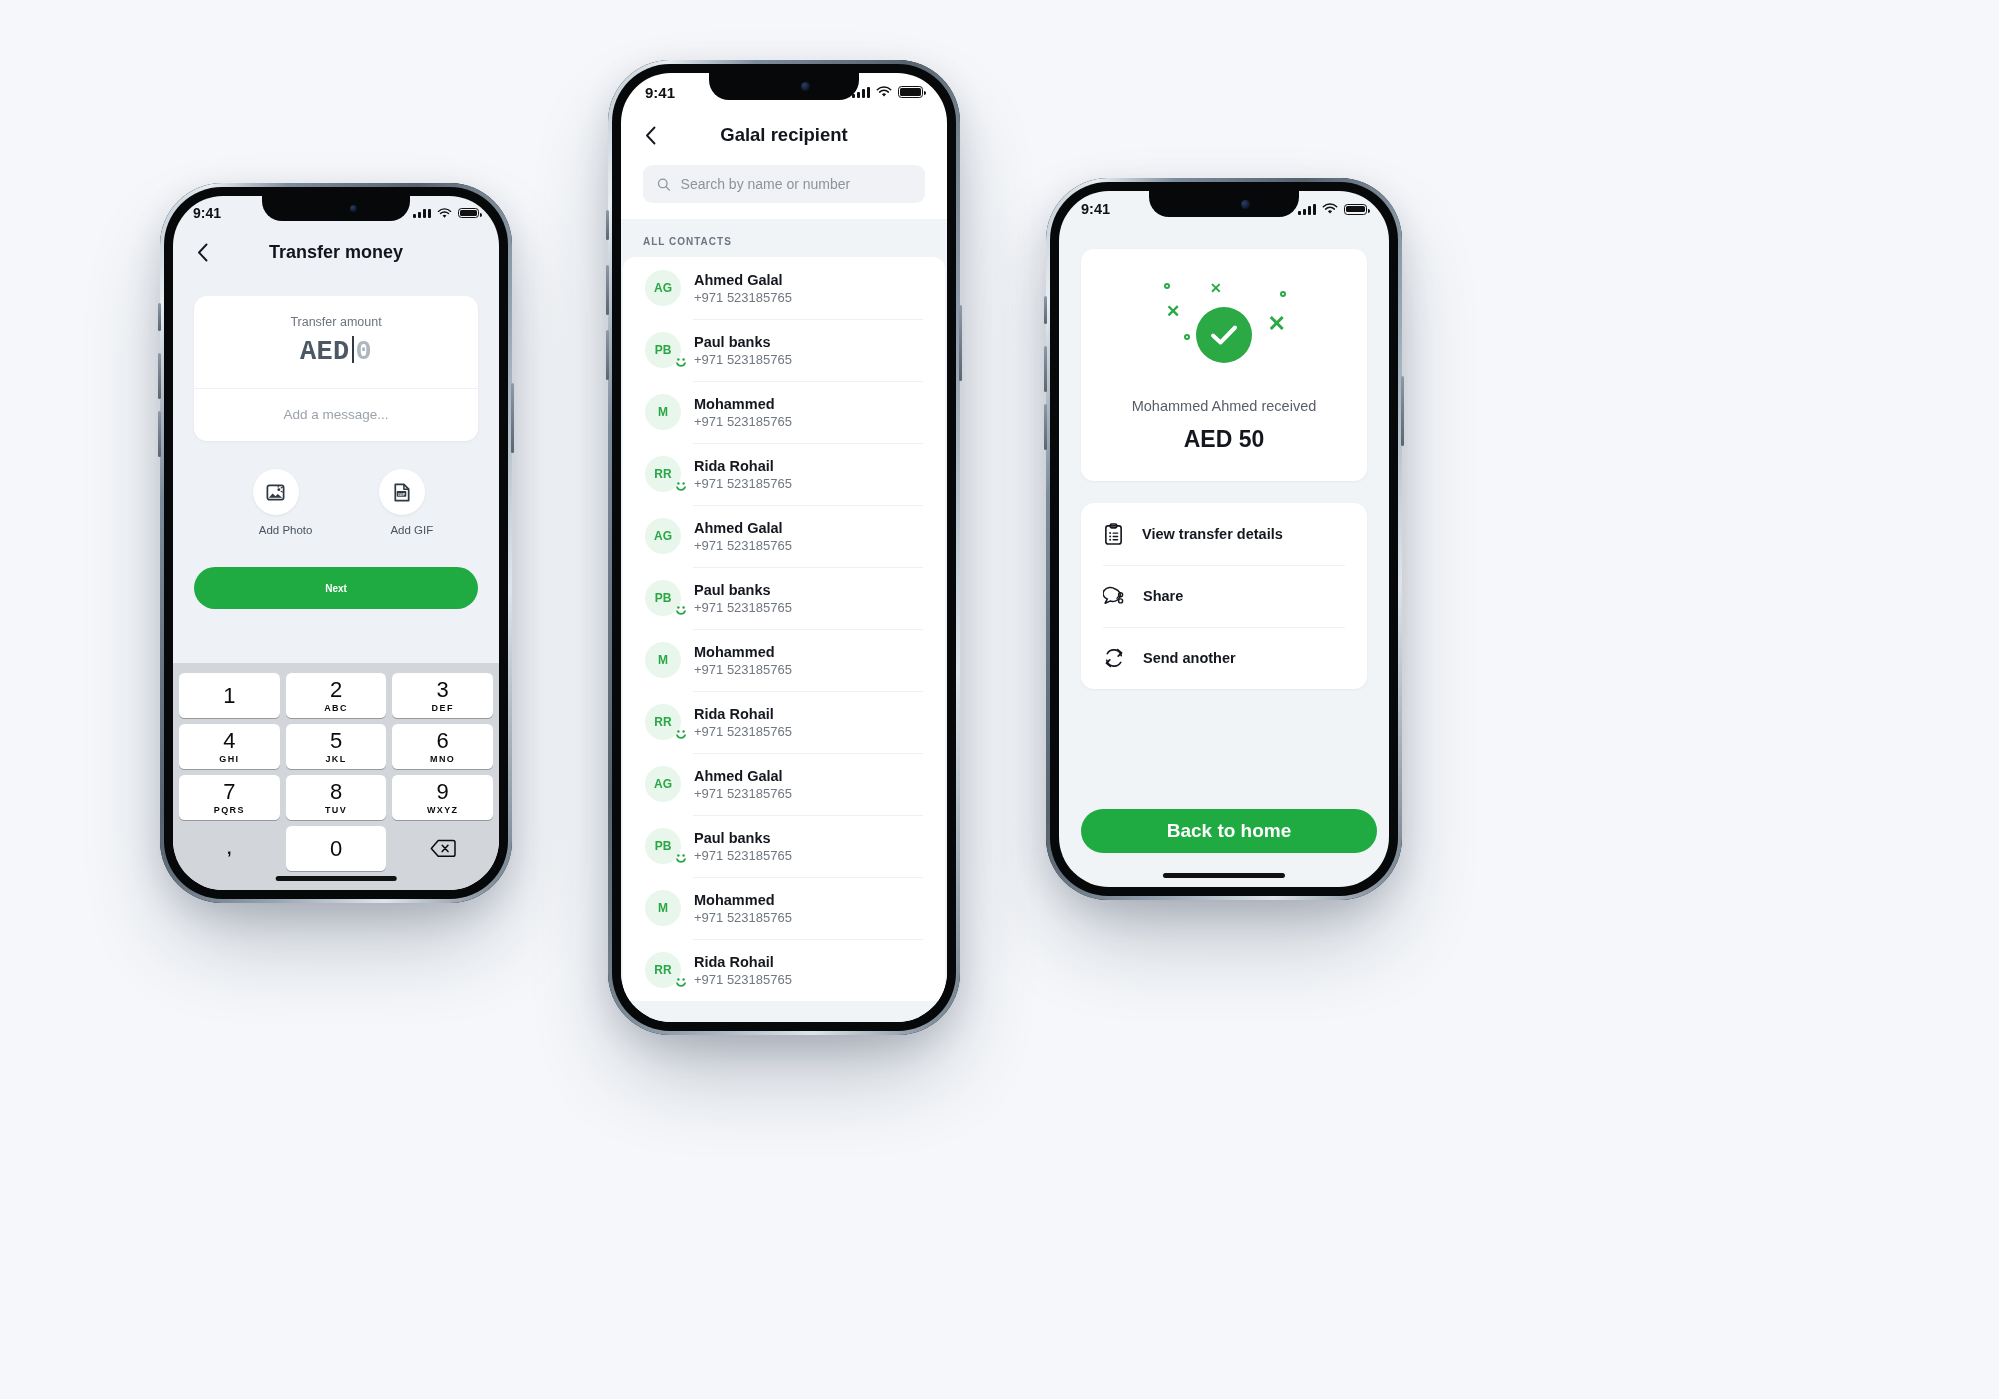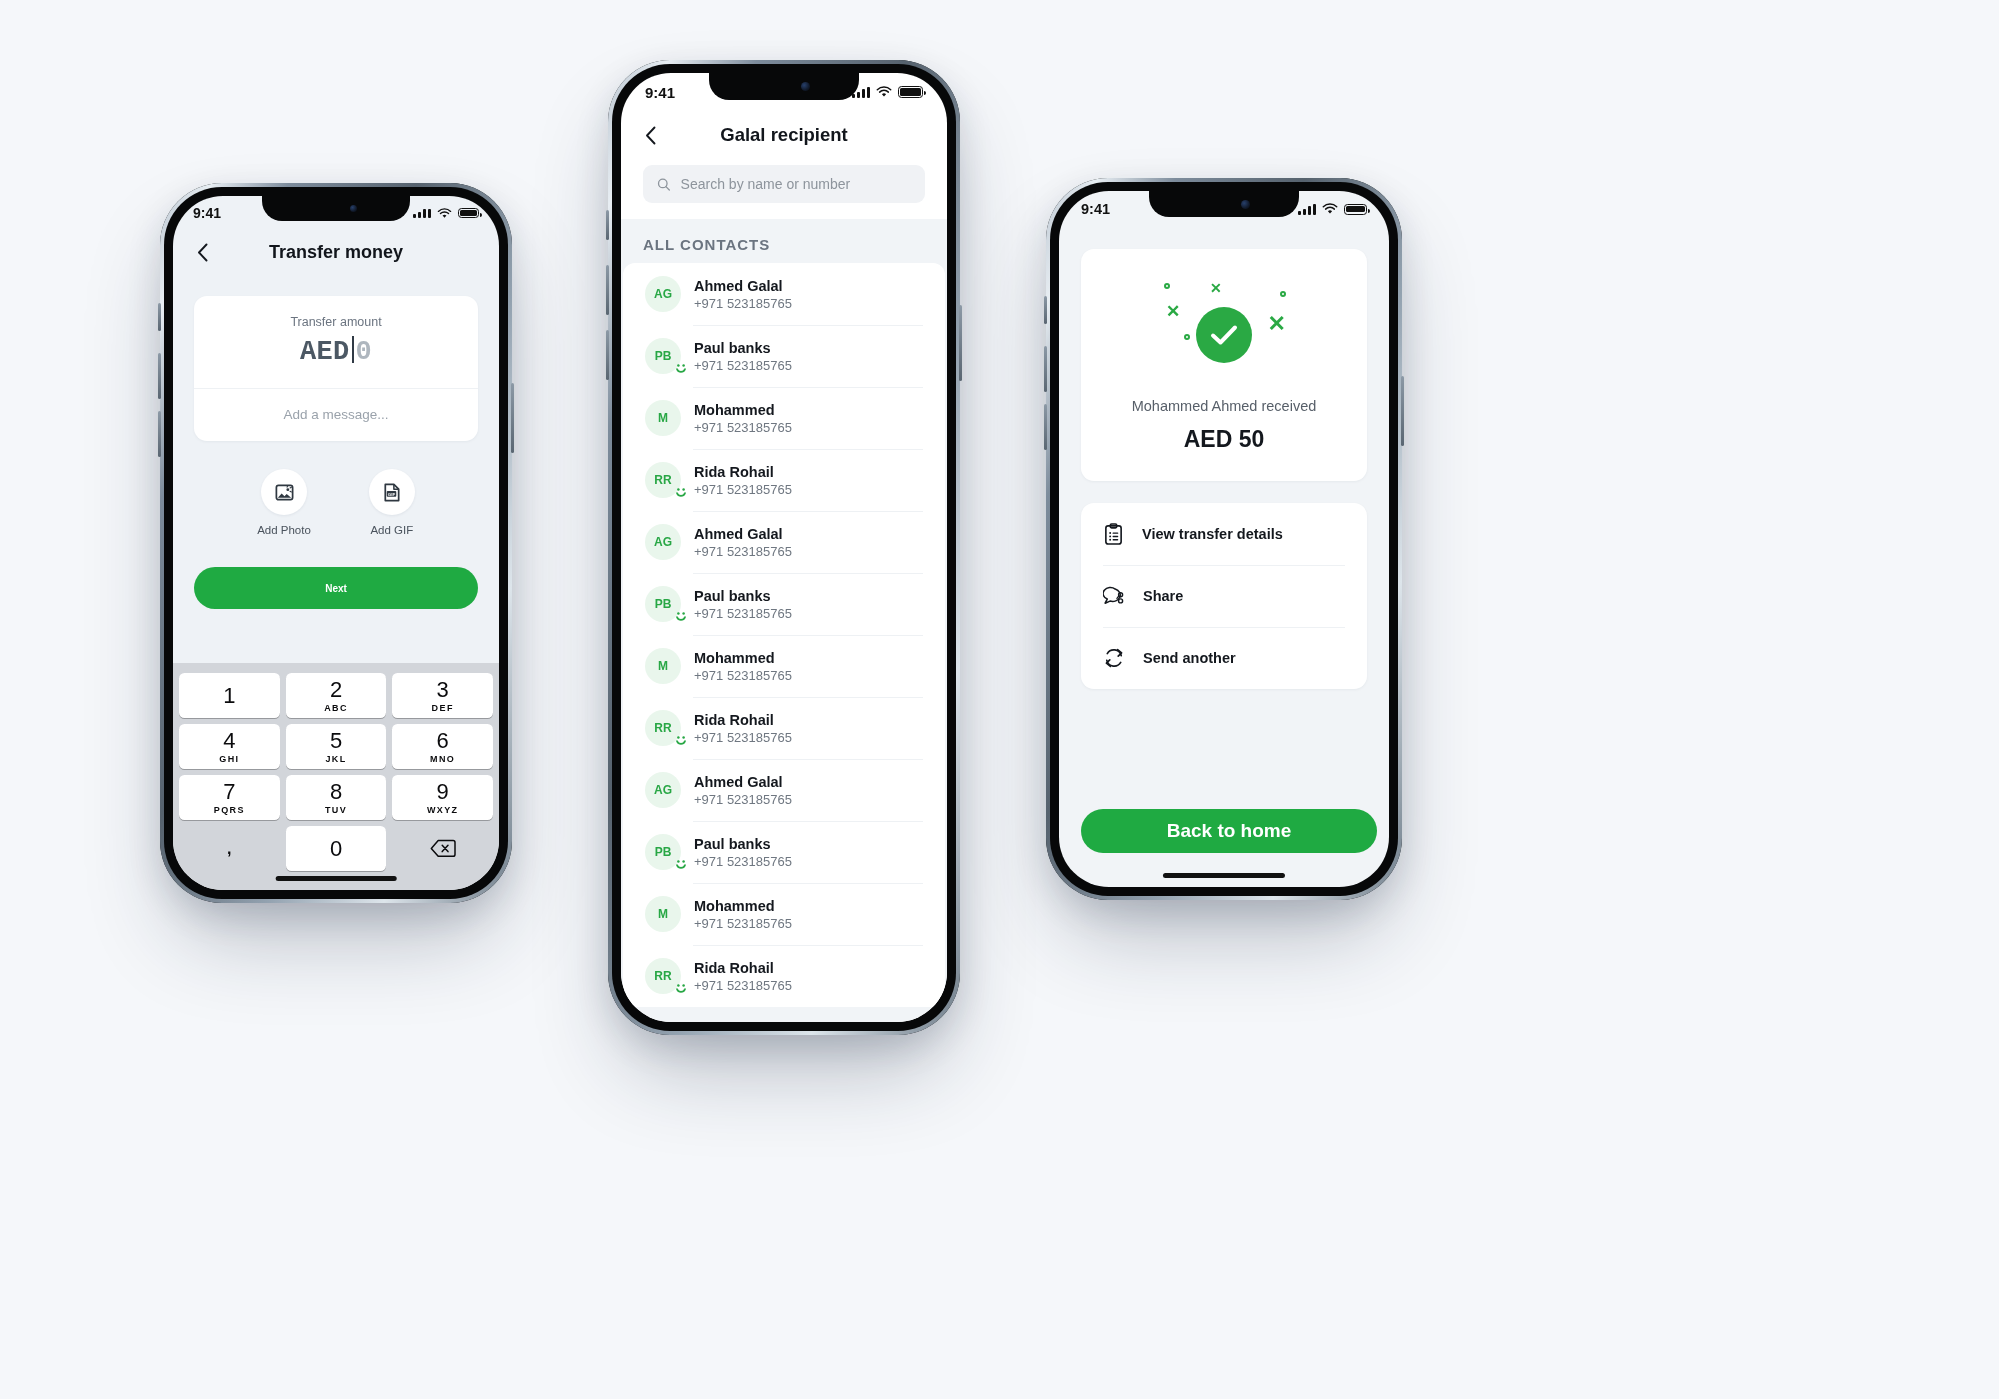--- a/index.html
+++ b/index.html
@@ -101,21 +101,21 @@
   .amount-value .zero { color: #aeb6be; }
   .msg-row { padding: 18px 0 19px; text-align: center; font-size: 13.5px; color: #9aa2ab; }
 
   .attach-row { display: flex; justify-content: center; gap: 58px; margin-top: 28px; }
   .attach { text-align: center; cursor: pointer; }
   .attach-circle {
     width: 46px; height: 46px; border-radius: 50%; background: #fff; margin: 0 auto;
     display: flex; align-items: center; justify-content: center;
     box-shadow: 0 1px 3px rgba(20,35,60,.07);
   }
-  .attach-label { margin-top: 9px; font-size: 11.5px; color: #4a535d; }
+  .attach-label { margin-top: 9px; font-size: 11.5px; color: #4a535d; margin-left: 20px; }
 
   .primary-btn {
     display: flex; align-items: center; justify-content: center;
     background: #1faa42; color: #fff; border-radius: 26px; cursor: pointer;
     font-weight: bold;
   }
   #phone1 .primary-btn { margin: 31px 21px 0; height: 42px; font-size: 10px; }
 
   
   .keypad {
@@ -147,21 +147,21 @@
     background: #f0f2f5; border-radius: 9px; height: 38px; padding: 0 14px;
   }
   .search-input {
     border: 0; outline: 0; background: transparent; width: 100%;
     font-family: "Liberation Sans", sans-serif; font-size: 14px; color: #6d757e;
   }
   .search-input::placeholder { color: #8d949c; }
 
   .list-wrap { background: #f1f4f7; height: calc(100% - 38px - 48px - 60px); overflow: hidden; }
   .section-label {
-    padding: 17px 22px 10px; font-size: 15px; letter-spacing: 1px;
+    padding: 17px 22px 10px; font-size: 10px; letter-spacing: 1px;
     color: #6b7480; font-weight: bold;
   }
   .contacts-card { background: #fff; border-radius: 12px 12px 0 0; margin: 0 2px; }
   .contact {
     display: flex; align-items: center; gap: 13px; padding: 0 22px;
     height: 62px; cursor: pointer; position: relative;
   }
   .contact + .contact::before {
     content: ""; position: absolute; left: 70px; right: 22px; top: 0; height: 1px; background: #eef1f4;
   }

